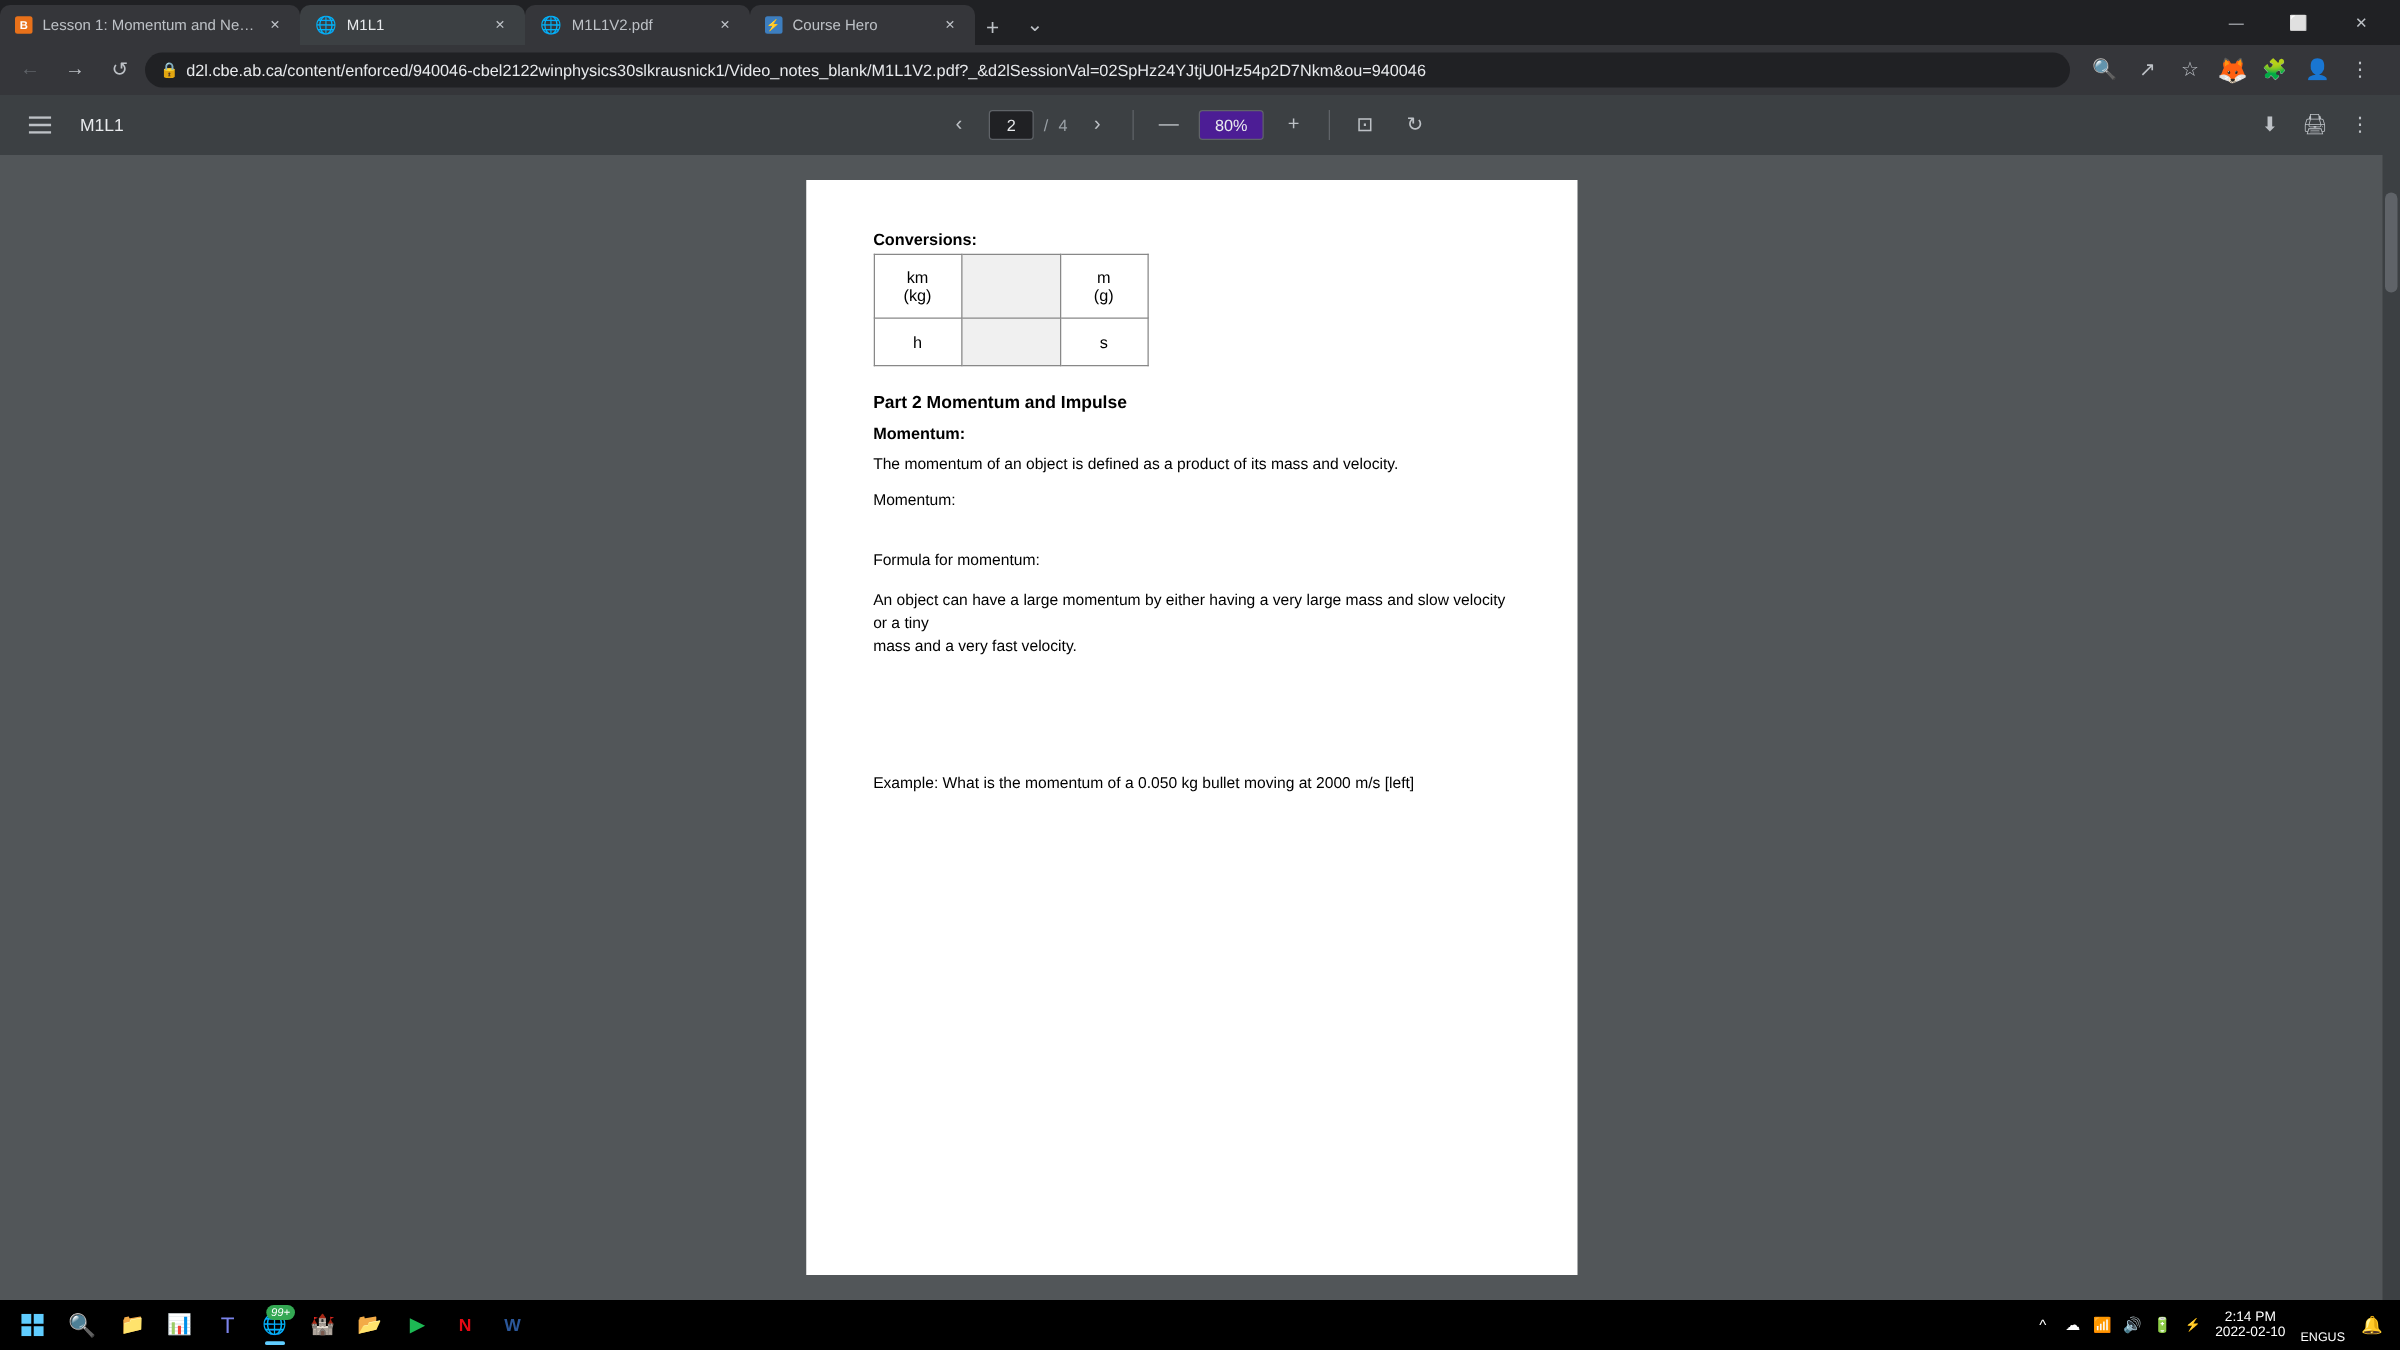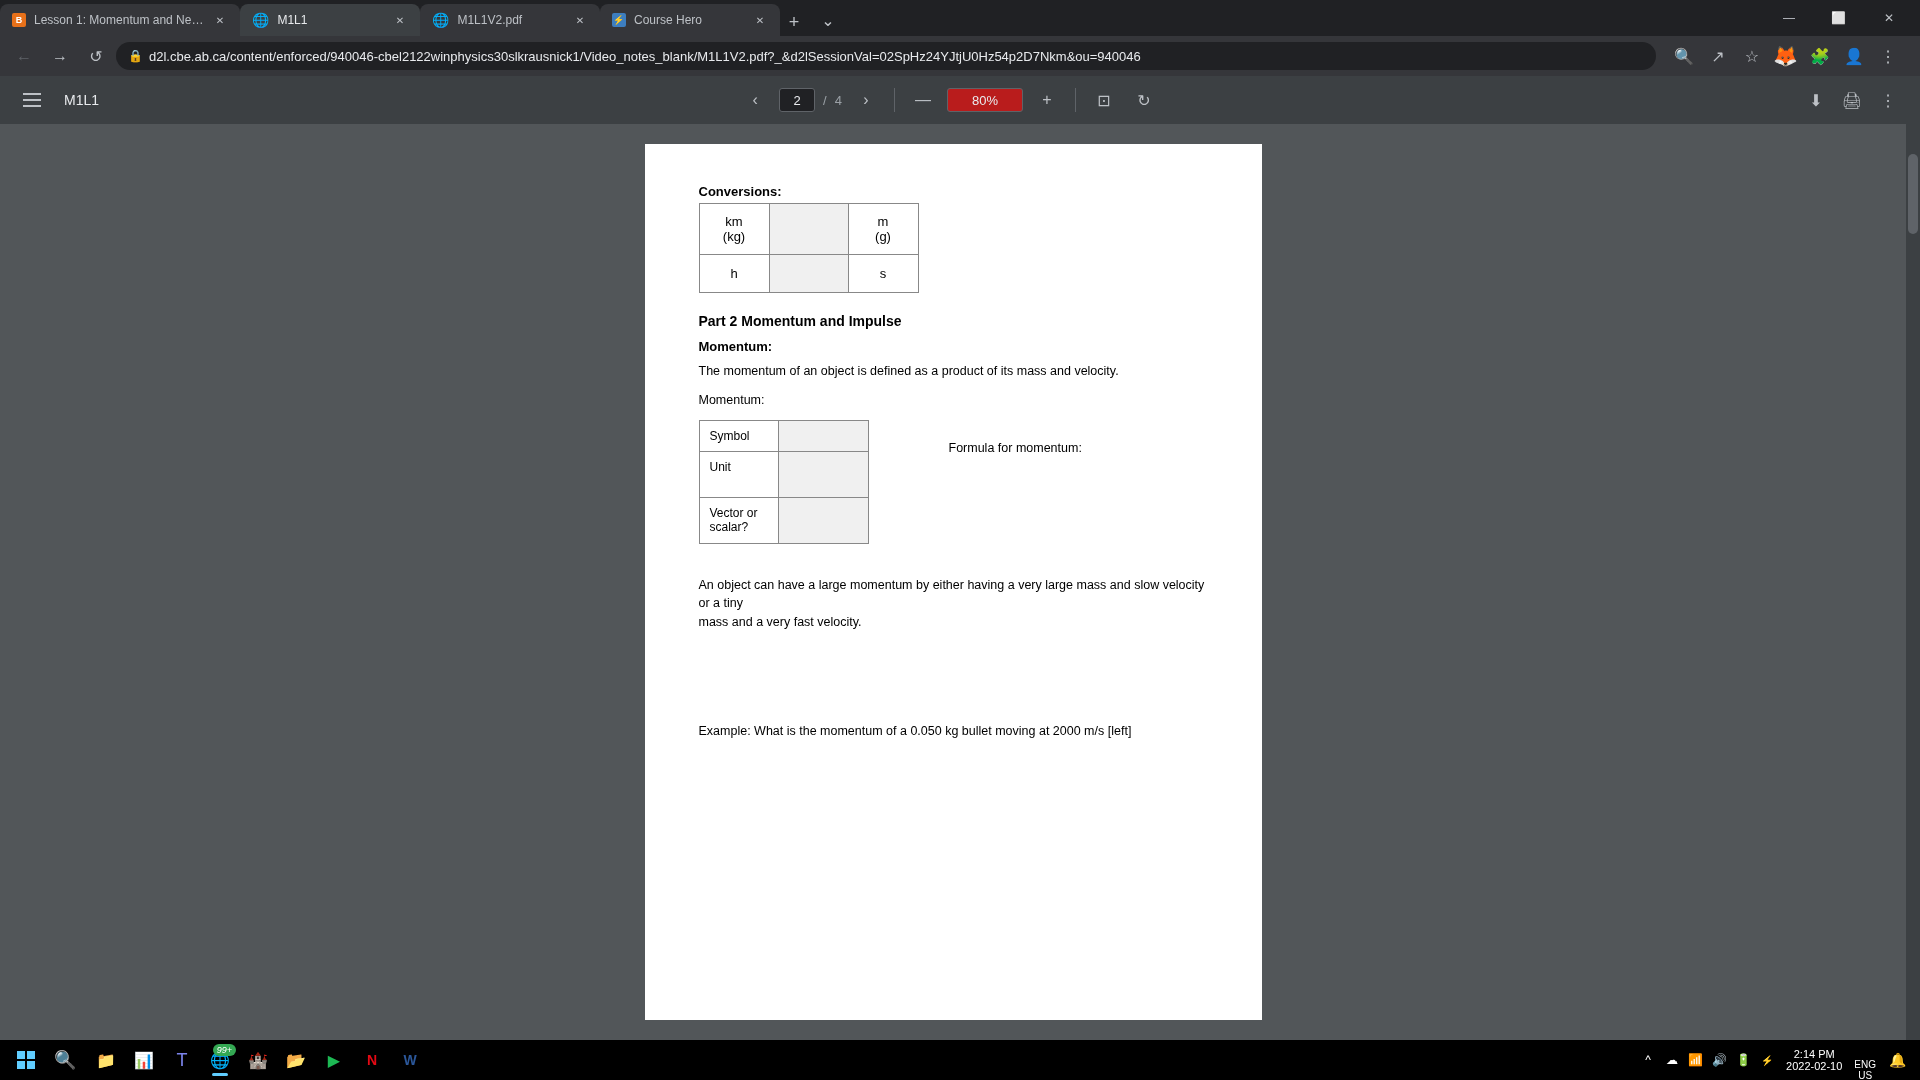--- a/index.html
+++ b/index.html
@@ -183,23 +183,23 @@
       font-size: 13px;
     }
     .pdf-page-sep { color: #9aa0a6; font-size: 13px; }
     .pdf-zoom-separator {
       width: 1px;
       height: 24px;
       background: #5f6368;
       margin: 0 4px;
     }
     .pdf-zoom-value {
-      width: 76px;
+      width: 52px;
       height: 24px;
-      background: #b91c1c;
+      background: #4c1d95;
       border: 1px solid #5f6368;
       border-radius: 3px;
       color: #e8eaed;
       text-align: center;
       font-size: 13px;
       display: flex;
       align-items: center;
       justify-content: center;
     }
     .pdf-icon-btn {
@@ -517,37 +517,20 @@
       </table>
 
       <div class="part2-title">Part 2 Momentum and Impulse</div>
 
       <div class="momentum-label">Momentum:</div>
       <div class="body-text">The momentum of an object is defined as a product of its mass and velocity.</div>
 
       <div class="body-text">Momentum:</div>
 
       <div style="display:flex; align-items:flex-start; gap:80px; margin-bottom:16px;">
-        <table class="momentum-table">
-          <tbody>
-            <tr>
-              <td class="label-cell">Symbol</td>
-              <td class="value-cell">&nbsp;</td>
-            </tr>
-            <tr>
-              <td class="label-cell">Unit</td>
-              <td class="value-cell" style="height:46px;">&nbsp;</td>
-            </tr>
-            <tr>
-              <td class="label-cell" style="white-space:pre-line;">Vector or
-scalar?</td>
-              <td class="value-cell" style="height:46px;">&nbsp;</td>
-            </tr>
-          </tbody>
-        </table>
         <div style="padding-top: 20px;">
           <span style="font-size:12.5px;">Formula for momentum:</span>
         </div>
       </div>
 
       <div class="body-text" style="white-space:pre-line;">An object can have a large momentum by either having a very large mass and slow velocity or a tiny
 mass and a very fast velocity.</div>
 
 
       <div style="height:80px;"></div>
@@ -610,19 +593,19 @@
     <div class="taskbar-icon-sm">^</div>
     <div class="taskbar-icon-sm">☁</div>
     <div class="taskbar-icon-sm">📶</div>
     <div class="taskbar-icon-sm">🔊</div>
     <div class="taskbar-icon-sm">🔋</div>
     <div class="taskbar-icon-sm" style="font-size:10px;">⚡</div>
     <div style="display:flex; flex-direction:column; align-items:center; padding:0 4px; cursor:pointer;text-align:center;">
       <span style="font-size:11px; color:white;">2:14 PM</span>
       <span style="font-size:11px; color:white;">2022-02-10</span>
     </div>
-    <div style="display:flex; flex-direction:column; align-items:center; padding:0 4px;margin-top:20px;">
+    <div style="display:flex; flex-direction:row; align-items:flex-end; padding:0 4px;margin-top:20px;">
       <span style="font-size:10px; color:white;">ENG</span>
       <span style="font-size:10px; color:white;">US</span>
     </div>
     <div class="taskbar-icon-sm" style="font-size:14px; color:white; width:28px;">🔔</div>
   </div>
 </div>
 
 </body></html>

